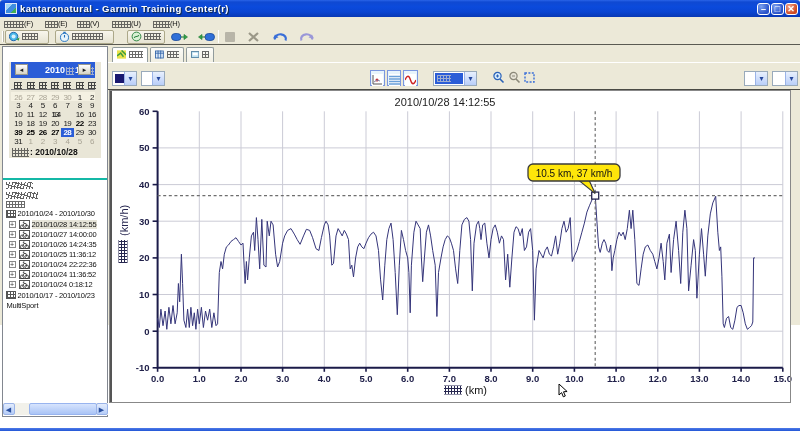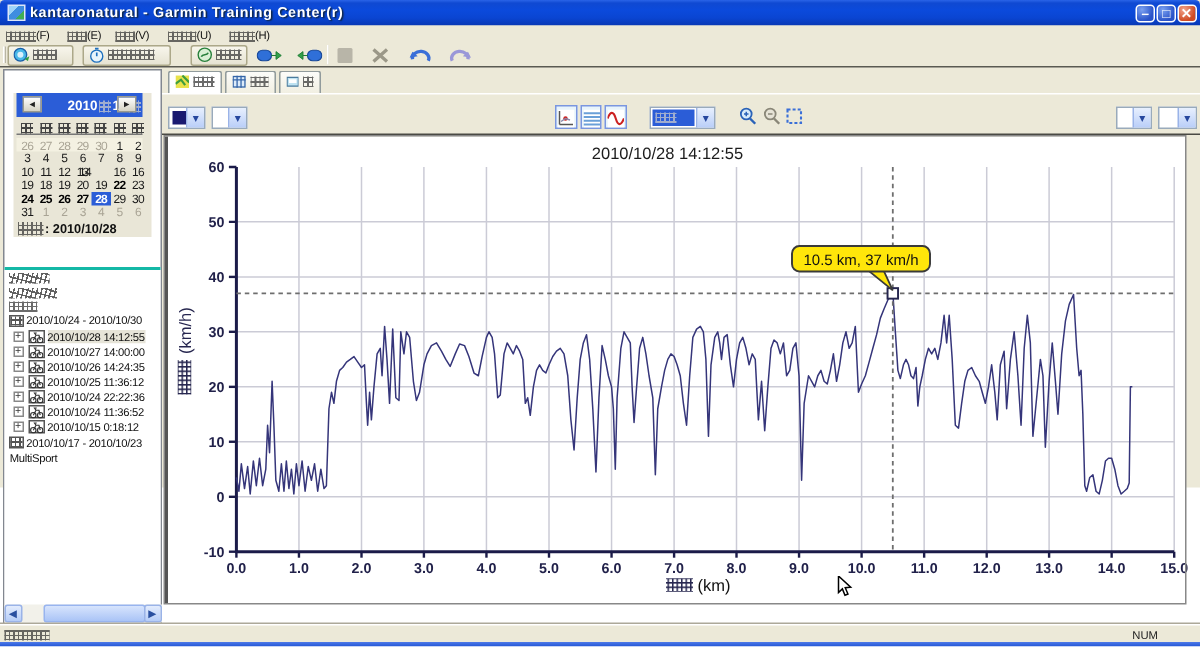--- a/index.html
+++ b/index.html
@@ -197,21 +197,21 @@
         <div class="crow" style="top:57.2px">
           <span class="cd cn" style="left:0.5px">19</span>
           <span class="cd cn" style="left:12.8px">18</span>
           <span class="cd cn" style="left:25.1px">19</span>
           <span class="cd cn" style="left:37.4px">20</span>
           <span class="cd cn" style="left:49.7px">19</span>
           <span class="cd cb" style="left:62.0px">22</span>
           <span class="cd cn" style="left:74.3px">23</span>
         </div>
         <div class="crow" style="top:66.1px">
-          <span class="cd cb" style="left:0.5px">24</span>
+          <span class="cd cb" style="left:0.5px">39</span>
           <span class="cd cb" style="left:12.8px">25</span>
           <span class="cd cb" style="left:25.1px">26</span>
           <span class="cd cb" style="left:37.4px">27</span>
           <span class="cd cs" style="left:49.7px">28</span>
           <span class="cd cn" style="left:62.0px">29</span>
           <span class="cd cn" style="left:74.3px">30</span>
         </div>
         <div class="crow" style="top:75.0px">
           <span class="cd cn" style="left:0.5px">31</span>
           <span class="cd cp" style="left:12.8px">1</span>
@@ -291,21 +291,21 @@
             </svg></span>
           <span class="tt">2010/10/24 11:36:52</span>
         </div>
         <div class="trow" style="top:100.4px">
           <span class="plus">+</span>
           <span class="bike"><svg width="9" height="8" viewBox="0 0 9 8">
               <circle cx="2.2" cy="5.8" r="1.8" fill="none" stroke="#333" stroke-width="0.8"></circle>
               <circle cx="6.8" cy="5.8" r="1.8" fill="none" stroke="#333" stroke-width="0.8"></circle>
               <path d="M2.2 5.8L4 2.5h2L6.8 5.8M4 2.5 L3 1h1.5" fill="none" stroke="#333" stroke-width="0.8"></path>
             </svg></span>
-          <span class="tt">2010/10/15 0:18:12</span>
+          <span class="tt">2010/10/24 0:18:12</span>
         </div>
         <div class="trow" style="top:110.6px">
           <span class="calico"></span>
           <span class="tt">2010/10/17 - 2010/10/23</span>
         </div>
         <div class="trow" style="top:120.6px">
           <span class="tt" style="margin-left:3px">MultiSport</span>
         </div>
       </div>
 <div id="lscroll">
@@ -458,14 +458,13 @@
 <text x="462" y="85.5" text-anchor="middle" font-size="10" fill="#111">10.5 km, 37 km/h</text>
 <rect x="332" y="294.5" width="18" height="9" fill="url(#kj)"></rect>
 <text x="353" y="303" text-anchor="start" font-size="11" fill="#111">(km)</text>
 <rect x="6.5" y="149" width="9" height="23" fill="url(#kj)"></rect>
 <text transform="rotate(-90 11.5 145)" x="11.5" y="149" text-anchor="start" font-size="11" fill="#26264f">(km/h)</text>
 </svg>
 <svg style="position:absolute;left:446px;top:293px" width="11" height="16" viewBox="0 0 11 16">
         <path d="M1 0v11l2.6-2.4 1.7 4.2 2-.8-1.8-4.2 3.6-.3z" fill="#fff" stroke="#000" stroke-width="1"></path>
       </svg>
 </div>
-<div id="sbar"><span class="jp" style="margin-left:3px;margin-top:2px;width:30px"></span><span style="position:absolute;right:28px;top:2px">NUM</span></div>
 <div id="bluestrip"></div>
 </div>
 </body></html>

